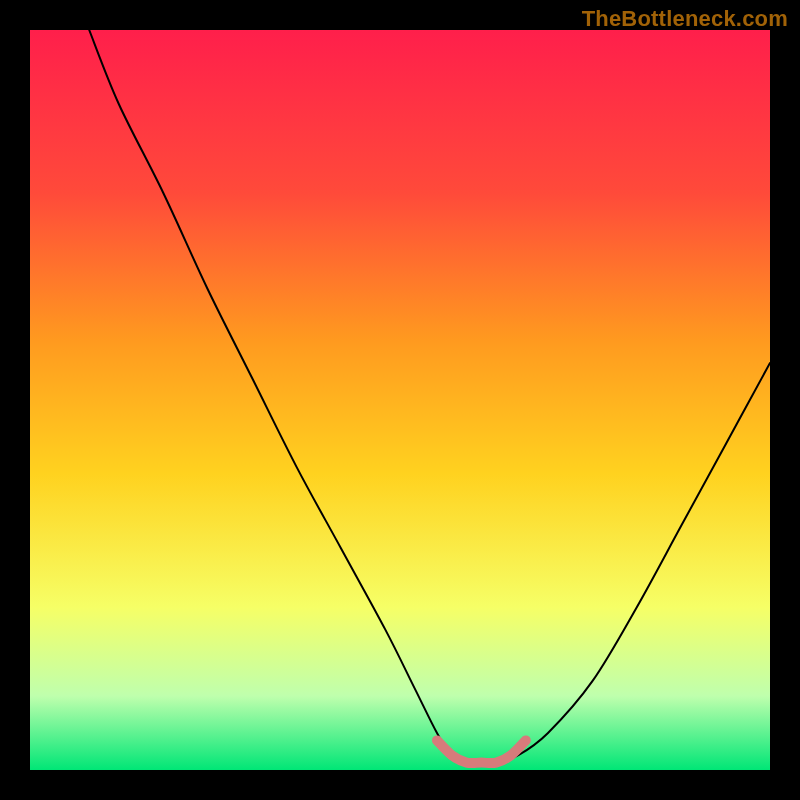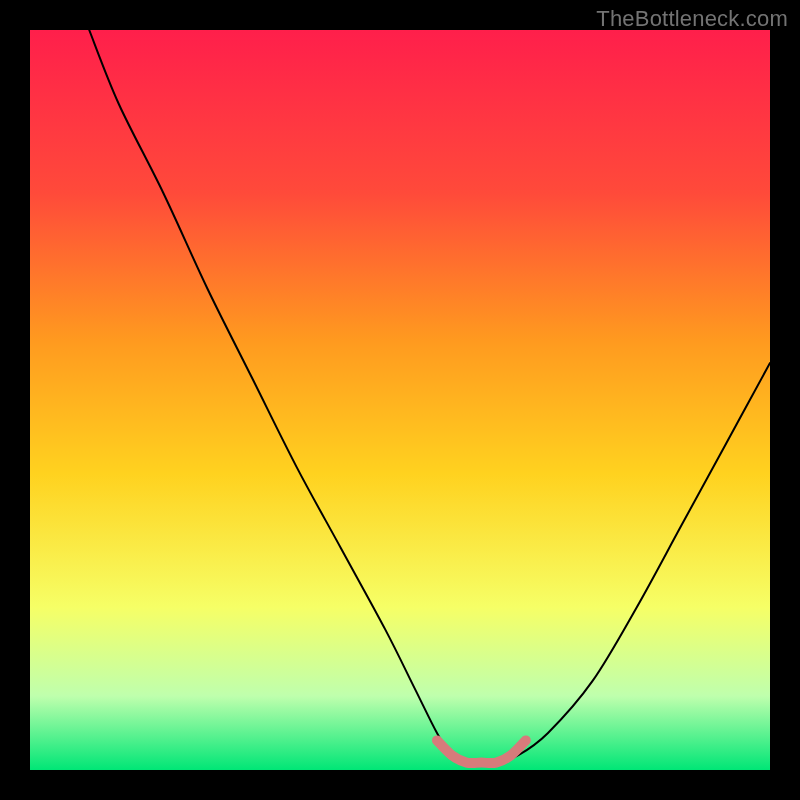--- a/index.html
+++ b/index.html
@@ -21,23 +21,23 @@
     position: absolute;
     left: 30px;
     top: 30px;
     width: 740px;
     height: 740px;
   }
   .watermark {
     position: absolute;
     top: 6px;
     right: 12px;
-    color: #737373;
+    color: #a16207;
     font-size: 22px;
-    font-weight: 400;
+    font-weight: 700;
     letter-spacing: 0.2px;
     user-select: none;
   }
   svg { display: block; }
 </style>
 </head>
 <body>
 
 <div class="frame">
 

